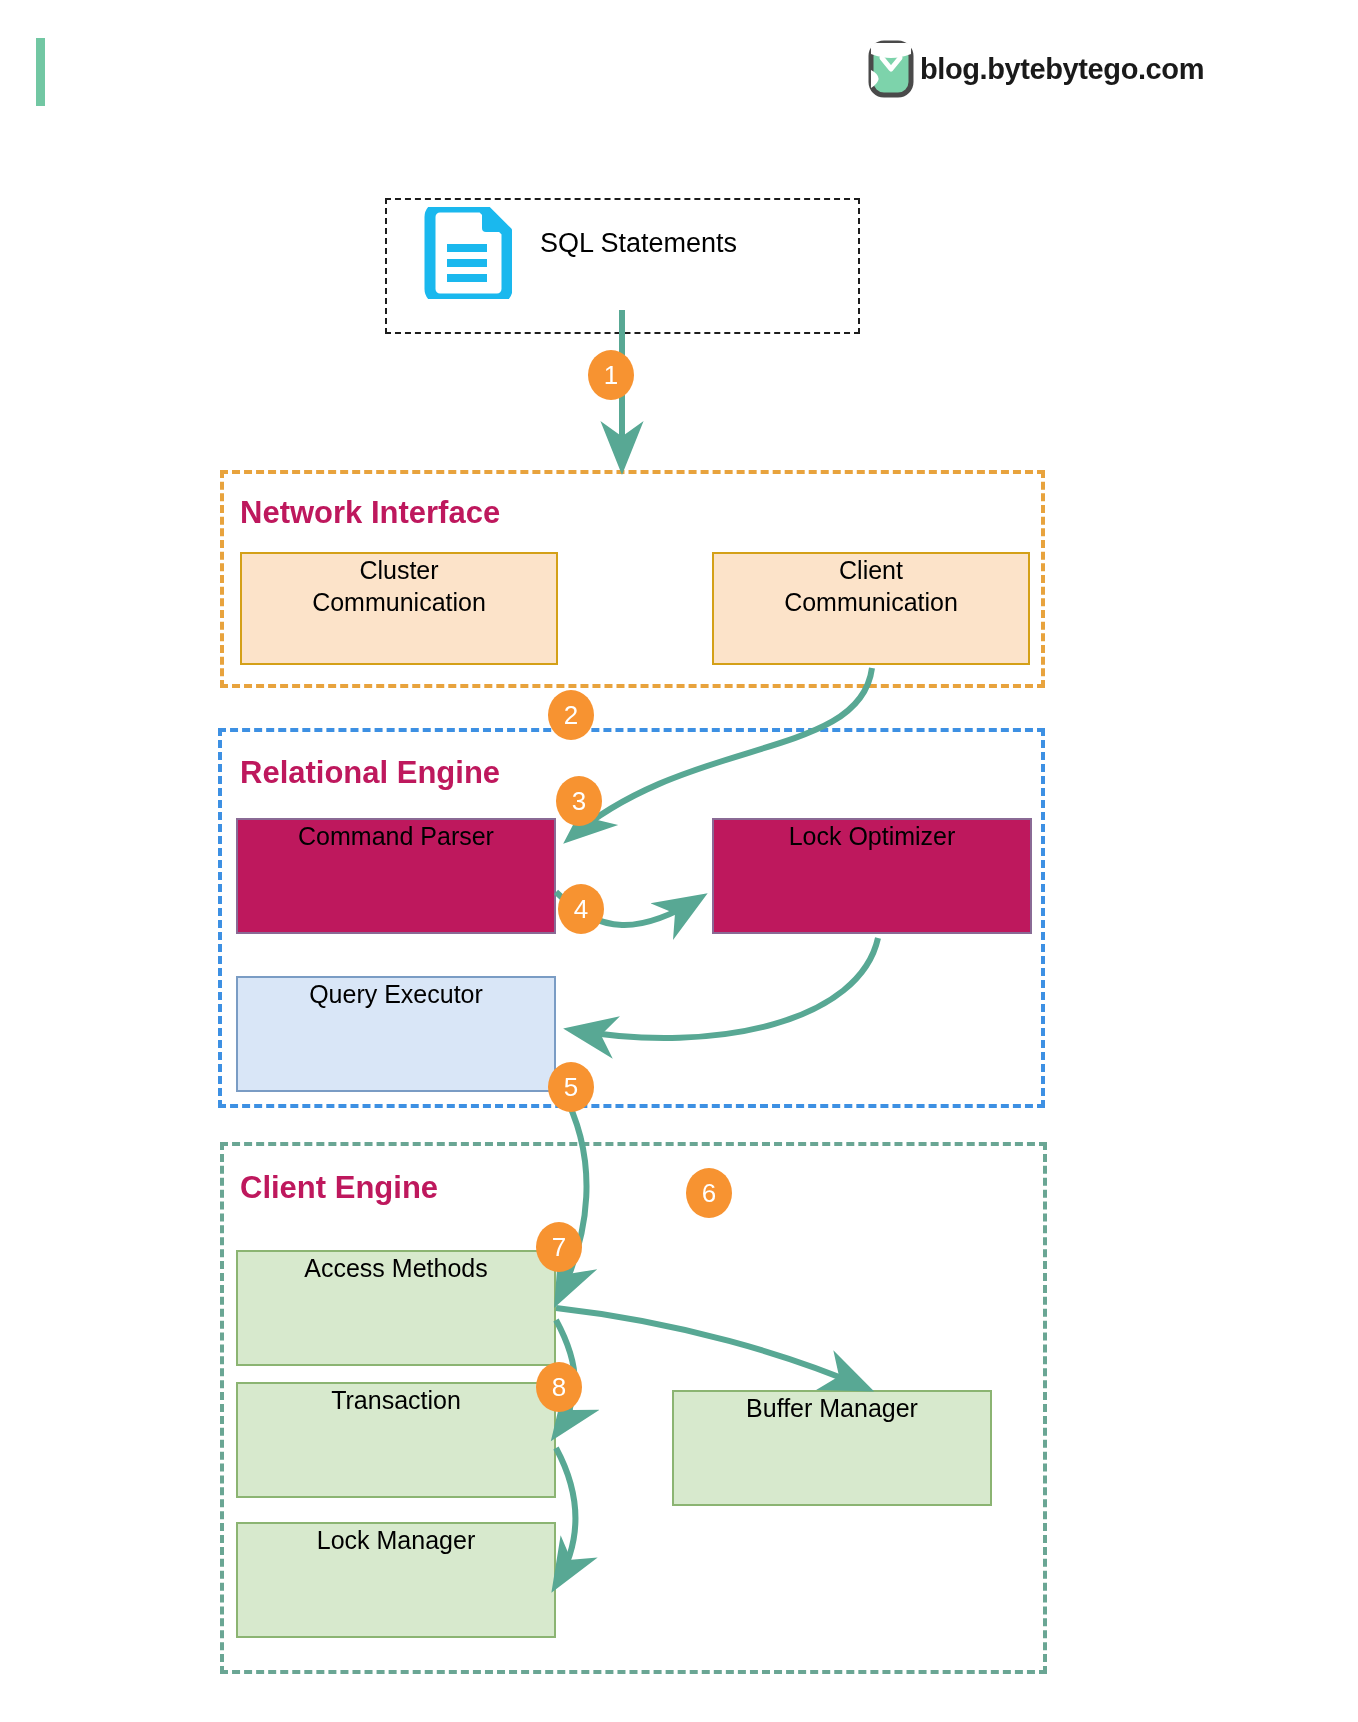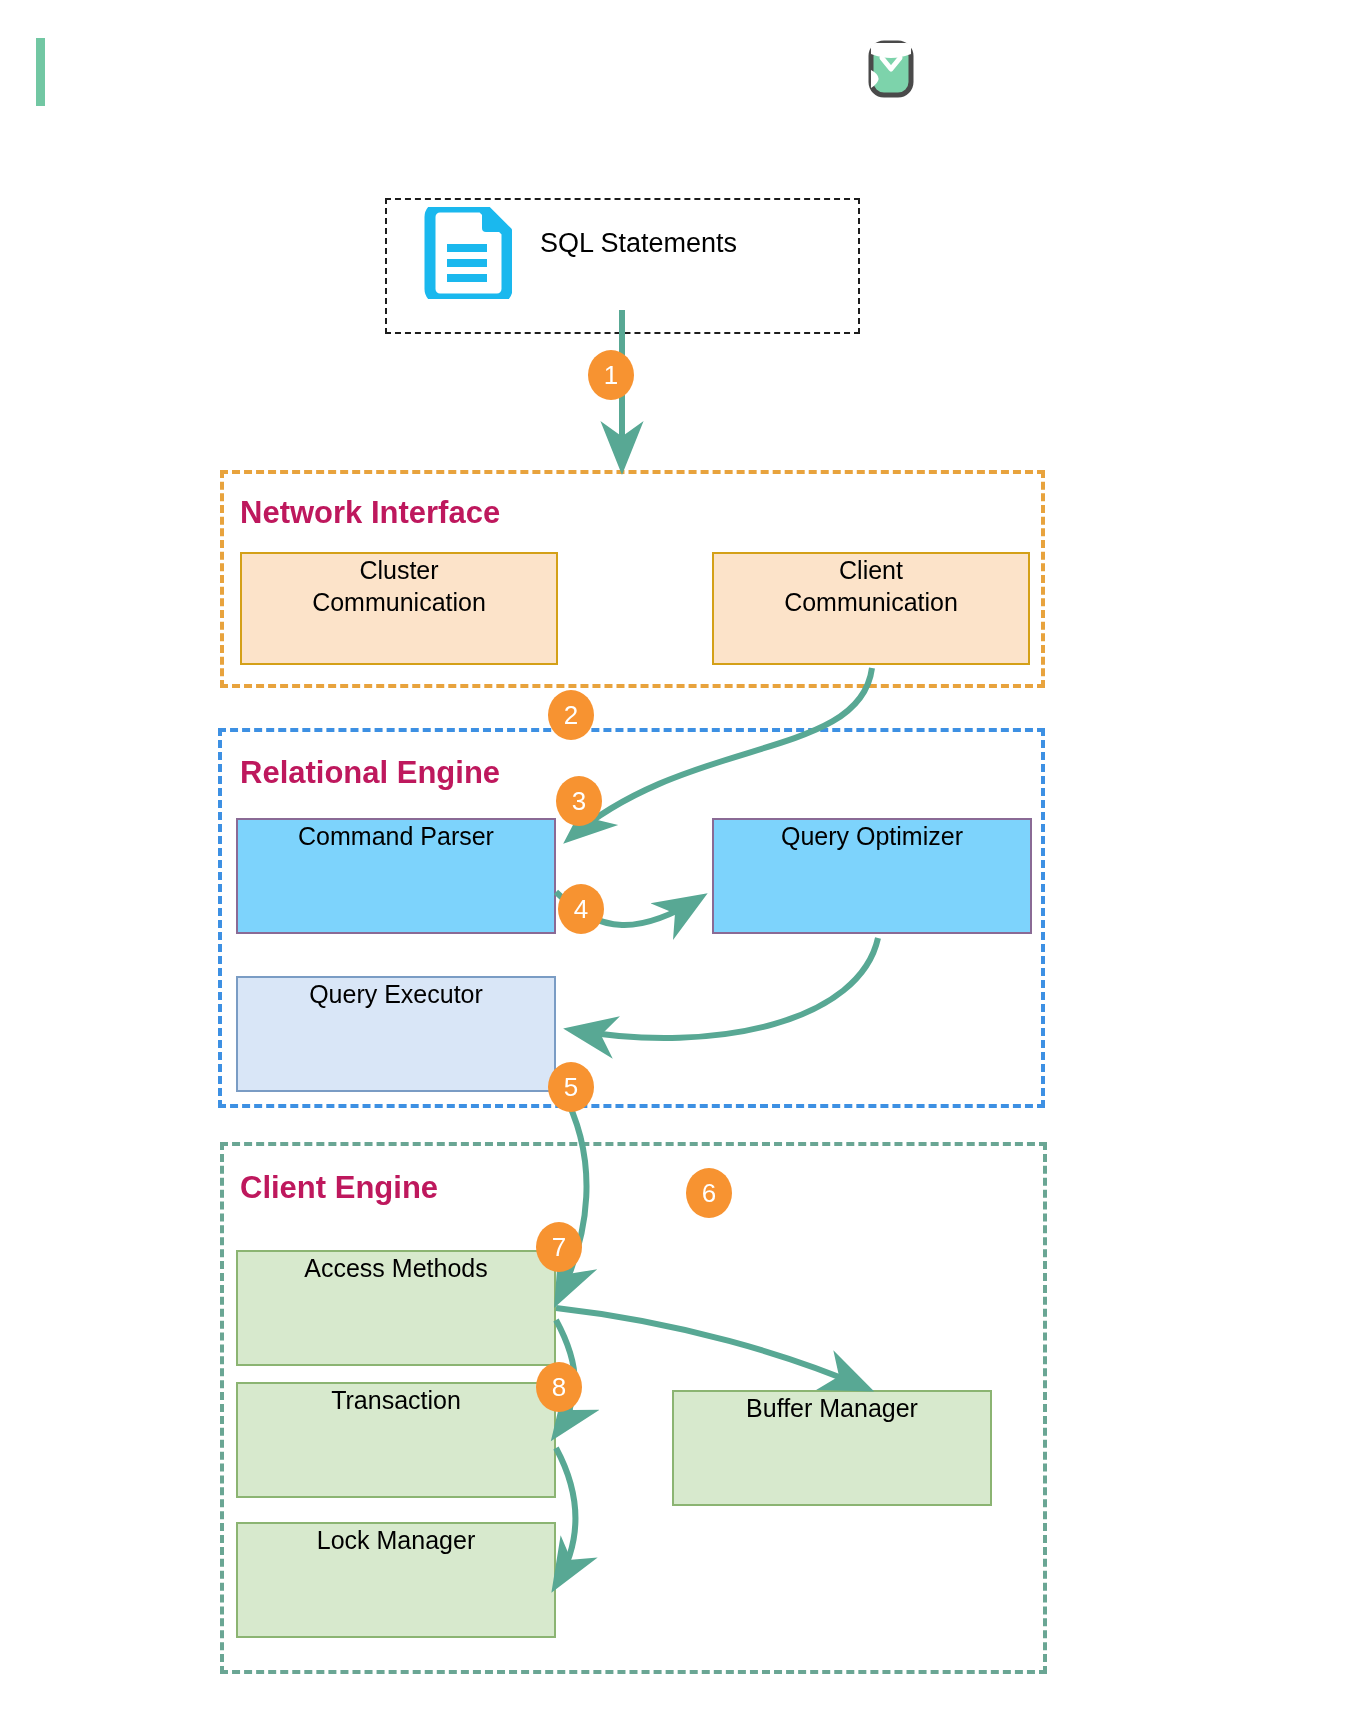--- a/index.html
+++ b/index.html
@@ -79,21 +79,21 @@
   .node span { display: block; }
 
   
   .dash-orange { border: 4px dashed #e8a33d; }
   .dash-blue   { border: 4px dashed #3d90e3; }
   .dash-green  { border: 4px dashed #6aa694; }
   .dash-black  { border: 2px dashed #1c1c1c; }
 
   
   .fill-peach  { background: #fce3c9; border: 2px solid #d4a017; }
-  .fill-purple { background: #7dd3fc; border: 2px solid #8a6a95; }
+  .fill-purple { background: #be185d; border: 2px solid #8a6a95; }
   .fill-blue   { background: #d9e6f7; border: 2px solid #7a9cc4; }
   .fill-green  { background: #d7e9cd; border: 2px solid #8bb472; }
 
   
   .step-badge {
     position: absolute;
     width: 46px; height: 50px;
     border-radius: 50%;
     background: #f79331;
     color: #ffffff;
@@ -120,20 +120,21 @@
 
 <div id="header">
   <div id="title-accent-bar"></div>
   <div id="brand">
     <svg id="brand-logo" viewBox="0 0 46 58">
       <rect x="3" y="3" width="40" height="52" rx="13" ry="13" fill="#7dd3ab" stroke="#4a4a4a" stroke-width="5"></rect>
       <path d="M3 14 Q23 22 43 14 L43 7 Q43 3 38 3 L8 3 Q3 3 3 7 Z" fill="#ffffff"></path>
       <path d="M3 30 Q18 38 3 48 Z" fill="#ffffff"></path>
       <path d="M14 18 L23 29 L32 18" fill="none" stroke="#ffffff" stroke-width="5" stroke-linecap="round" stroke-linejoin="round"></path>
     </svg>
+    <div id="brand-text">blog.bytebytego.com</div>
   </div>
 </div>
 
 <svg id="arrow-layer" viewBox="0 0 1358 1722">
   <defs>
     <marker id="ah" markerWidth="10" markerHeight="10" refX="7.5" refY="4" orient="auto" markerUnits="strokeWidth">
       <path d="M0,0.4 L9,4 L0,7.6 L2.6,4 Z" fill="#58a894"></path>
     </marker>
   </defs>
 
@@ -185,21 +186,21 @@
   </div>
 </div>
 
 <div class="group-box dash-blue" style="left:218px; top:728px; width:827px; height:380px;"></div>
 <div class="group-label" style="left:240px; top:755px;">Relational Engine</div>
 
 <div class="node fill-purple" style="left:236px; top:818px; width:320px; height:116px;">
   <span>Command Parser</span>
 </div>
 <div class="node fill-purple" style="left:712px; top:818px; width:320px; height:116px;">
-  <span>Query Optimizer</span>
+  <span>Lock Optimizer</span>
 </div>
 <div class="node fill-blue" style="left:236px; top:976px; width:320px; height:116px;">
   <span>Query Executor</span>
 </div>
 
 <div class="group-box dash-green" style="left:220px; top:1142px; width:827px; height:532px;"></div>
 <div class="group-label" style="left:240px; top:1170px;">Client Engine</div>
 
 <div class="node fill-green" style="left:236px; top:1250px; width:320px; height:116px;">
   <span>Access Methods</span>

